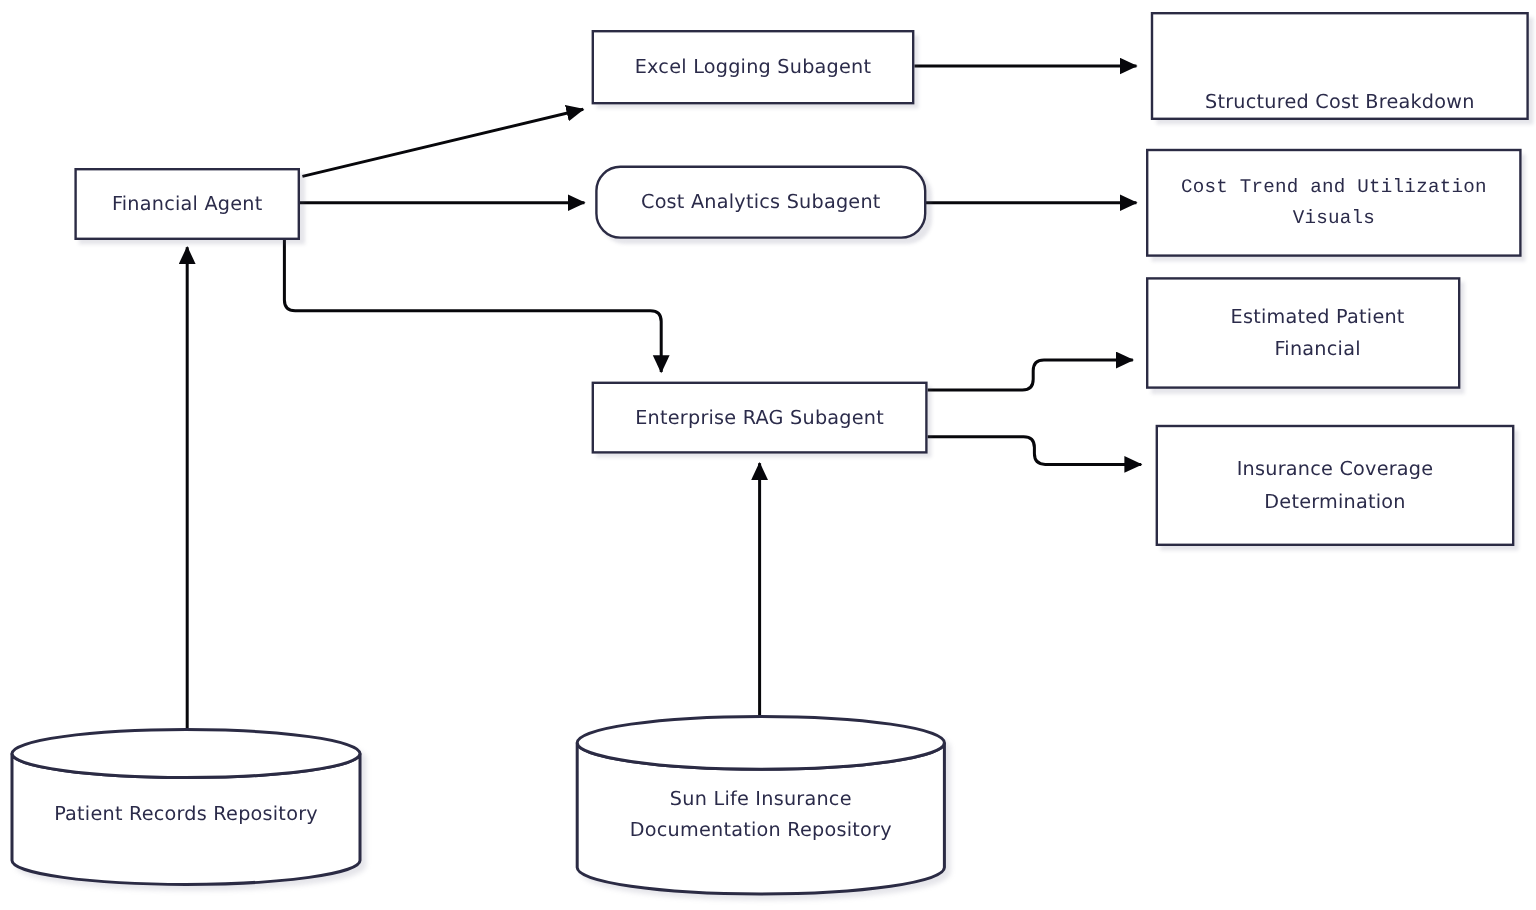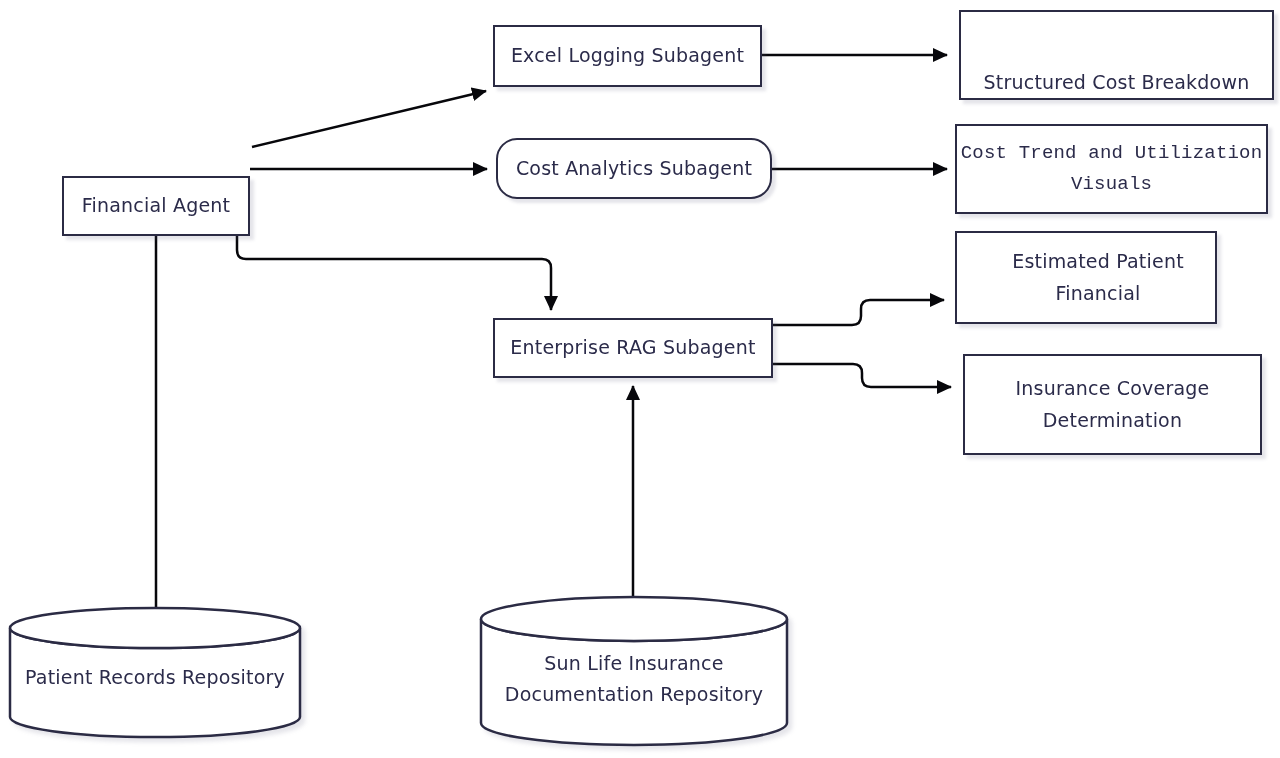--- a/index.html
+++ b/index.html
@@ -40,36 +40,36 @@
     box-sizing: border-box;
     background: #ffffff;
     border: 2px solid #2b2b44;
     box-shadow: 4px 4px 3px rgba(92,92,125,0.16);
     display: flex;
     align-items: center;
     justify-content: center;
   }
   .node-label, .cyl-label-text {
     color: #2b2b4a;
-    font-size: 19px;
+    font-size: 16px;
     font-weight: 500;
     letter-spacing: 0.2px;
     line-height: 1.65;
     text-align: center;
     white-space: pre-line;
   }
   .cyl-label {
     position: absolute;
     display: flex;
     align-items: center;
     justify-content: center;
     pointer-events: none;
   }
   
-  #node-financial-agent            { left: 62px;  top: 140px; width: 188px; height: 60px; margin-top: 36px; }
+  #node-financial-agent            { left: 62px;  top: 140px; width: 188px; height: 60px; }
   #node-excel-logging-subagent     { left: 493px; top: 25px;  width: 269px; height: 62px; }
   #node-cost-analytics-subagent    { left: 496px; top: 138px; width: 276px; height: 61px; border-radius: 21px; }
   #node-enterprise-rag-subagent    { left: 493px; top: 318px; width: 280px; height: 60px; }
   #node-structured-cost-breakdown  { left: 959px; top: 10px;  width: 315px; height: 90px; align-items: flex-end; }
   #node-cost-trend-visuals         { left: 955px; top: 124px; width: 313px; height: 90px; font-family: Liberation Mono, monospace; }
   #node-estimated-patient          { left: 955px; top: 231px; width: 262px; height: 93px; padding-left: 24px; }
   #node-insurance-coverage         { left: 963px; top: 354px; width: 299px; height: 101px; }
   #label-patient-records           { left: 10px;  top: 638px; width: 290px; height: 80px; }
   #label-sun-life                  { left: 481px; top: 625px; width: 306px; height: 108px; }
 </style>

